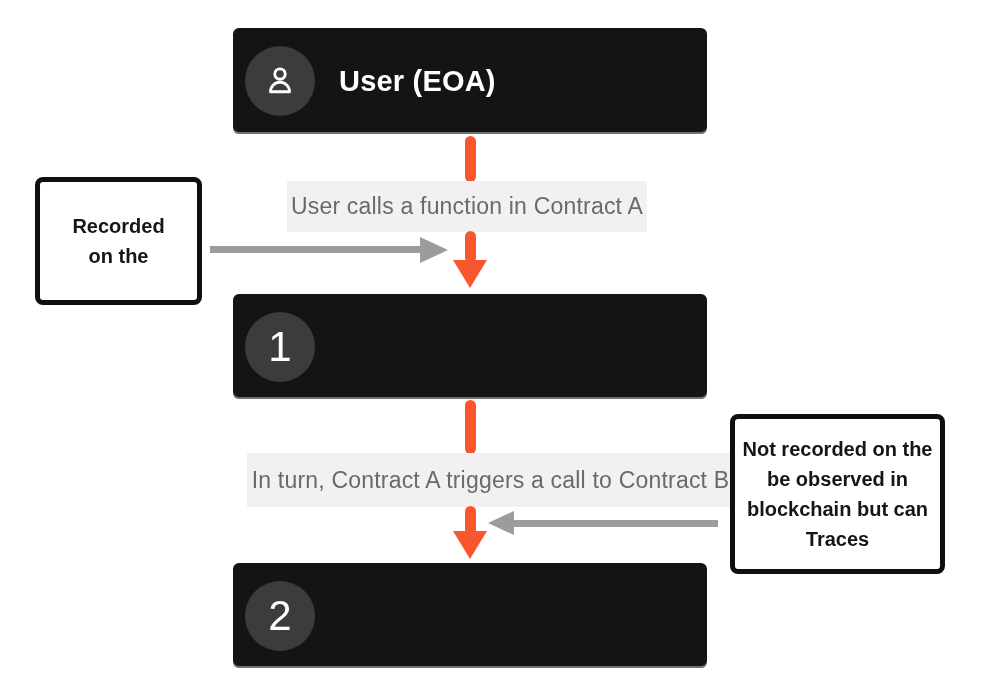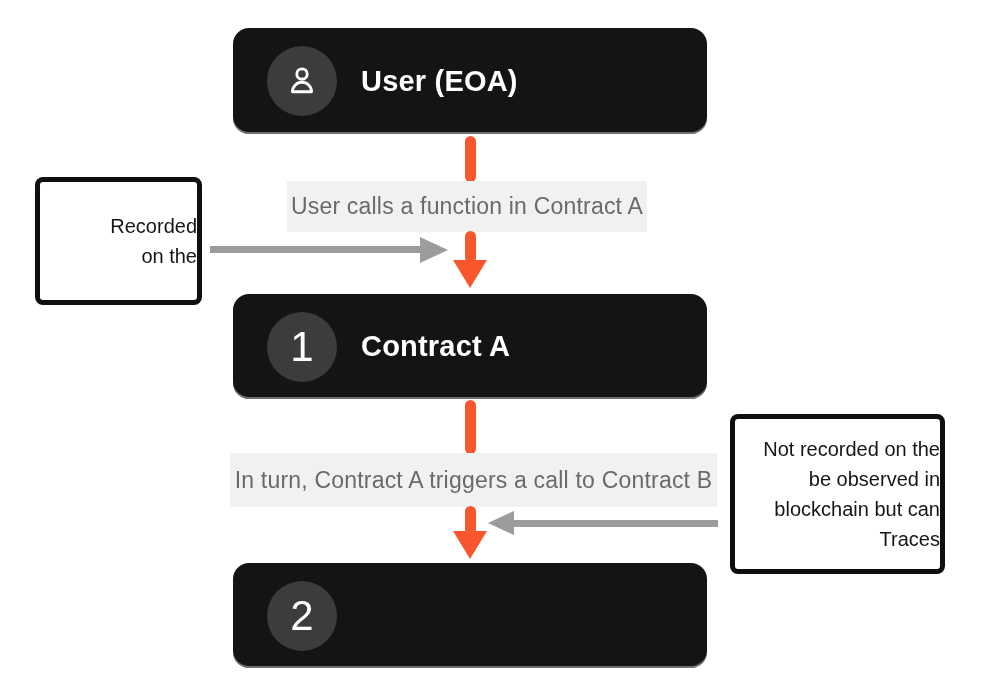--- a/index.html
+++ b/index.html
@@ -16,23 +16,23 @@
     --note-text:#161616;
   }
   html,body{margin:0;padding:0;background:var(--canvas-bg);}
   .canvas{
     position:relative;width:1000px;height:698px;background:var(--canvas-bg);
     font-family:"Liberation Sans","DejaVu Sans",sans-serif;overflow:hidden;
   }
   
   .node{
     position:absolute;left:233px;width:474px;height:106px;
-    background:var(--box-bg);border-radius:16px;
+    background:var(--box-bg);border-radius:6px;
     box-shadow:inset 0 -2px 0 rgba(190,190,190,.55);
-    display:flex;align-items:center;padding-left:34px;gap:24px;box-sizing:border-box;
+    display:flex;align-items:center;padding-left:12px;gap:24px;box-sizing:border-box;
   }
   #node-user{top:28px;}
   #node-a{top:294px;height:105px;}
   #node-b{top:563px;height:105px;}
   .badge{
     width:70px;height:70px;border-radius:50%;background:var(--badge-bg);
     display:flex;align-items:center;justify-content:center;flex:0 0 auto;
   }
   .badge-num{font-size:42px;font-weight:400;color:var(--title-text);line-height:1;}
   .node-title{font-size:29px;font-weight:bold;color:var(--title-text);letter-spacing:.2px;}
@@ -51,27 +51,27 @@
   }
   #red-head-1{top:260px;}
   #red-head-2{top:531px;}
   
   .edge-label{
     position:absolute;background:var(--label-bg);color:var(--label-text);
     display:flex;align-items:center;justify-content:center;
     font-size:23px;letter-spacing:.2px;
   }
   #edge-label-1{left:287px;top:181px;width:360px;height:51px;}
-  #edge-label-2{left:230px;top:453px;width:487px;height:54px;}
+  #edge-label-2{left:247px;top:453px;width:487px;height:54px;}
   
   .note{
     position:absolute;background:var(--note-bg);border:5px solid var(--note-border);
     border-radius:8px;box-sizing:border-box;
-    display:flex;flex-direction:column;align-items:flex-end;justify-content:center;
-    font-weight:normal;font-size:20px;line-height:1.5;color:var(--note-text);text-align:center;
+    display:flex;flex-direction:column;align-items:center;justify-content:center;
+    font-weight:bold;font-size:20px;line-height:1.5;color:var(--note-text);text-align:center;
   }
   #note-left{left:35px;top:177px;width:167px;height:128px;}
   #note-right{left:730px;top:414px;width:215px;height:160px;}
   
   .gray-shaft{position:absolute;height:7px;background:var(--arrow-gray);}
   #gray-shaft-1{left:210px;top:246px;width:210px;}
   #gray-shaft-2{left:512px;top:520px;width:206px;}
   .gray-head{position:absolute;width:0;height:0;}
   #gray-head-right{
     left:420px;top:237px;
@@ -104,21 +104,20 @@
 
   <div class="edge-label" id="edge-label-1">User calls a function in Contract A</div>
 
   <div class="vshaft" id="red-shaft-2"></div>
   <div class="red-head" id="red-head-1"></div>
 
   <div class="node" id="node-a">
     <div class="badge">
       <span class="badge-num">1</span>
     </div>
-    <div class="node-title">Contract A</div>
   </div>
 
   <div class="vshaft" id="red-shaft-3"></div>
 
   <div class="edge-label" id="edge-label-2">In turn, Contract A triggers a call to Contract B</div>
 
   <div class="vshaft" id="red-shaft-4"></div>
   <div class="red-head" id="red-head-2"></div>
 
   <div class="node" id="node-b">

